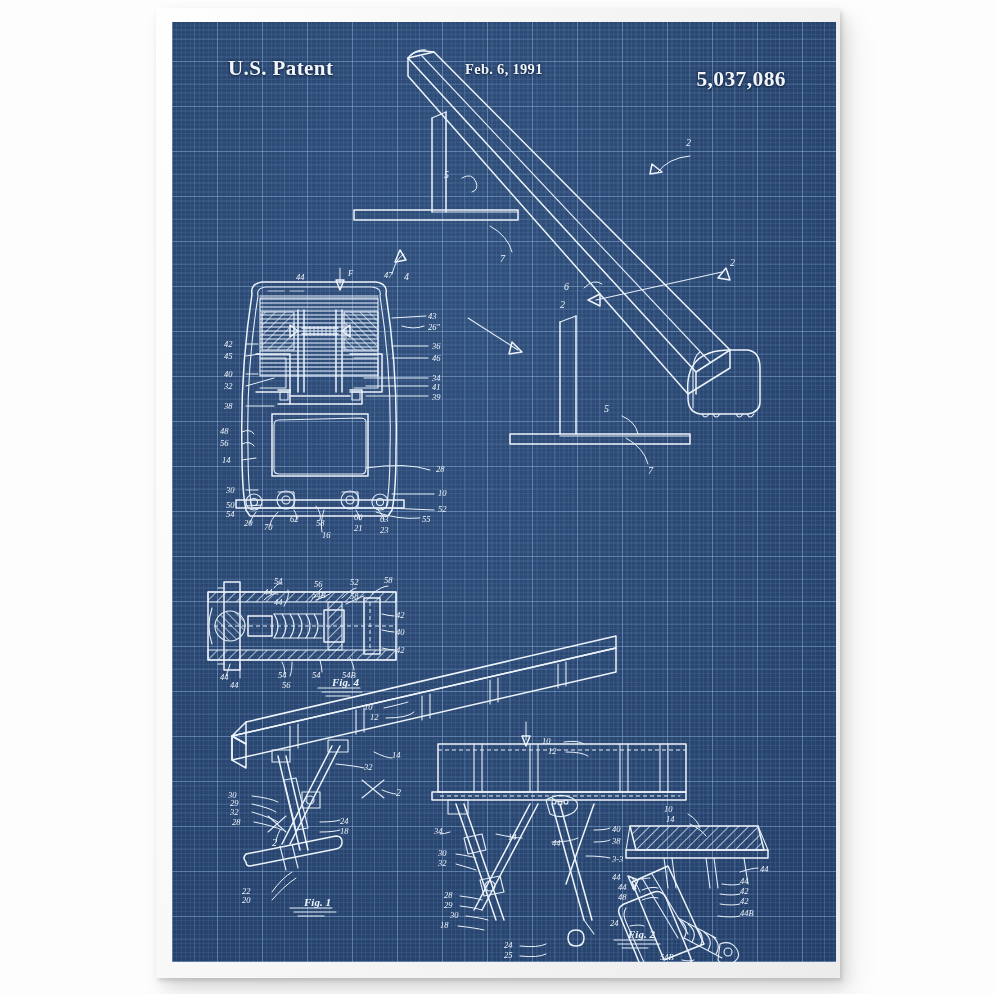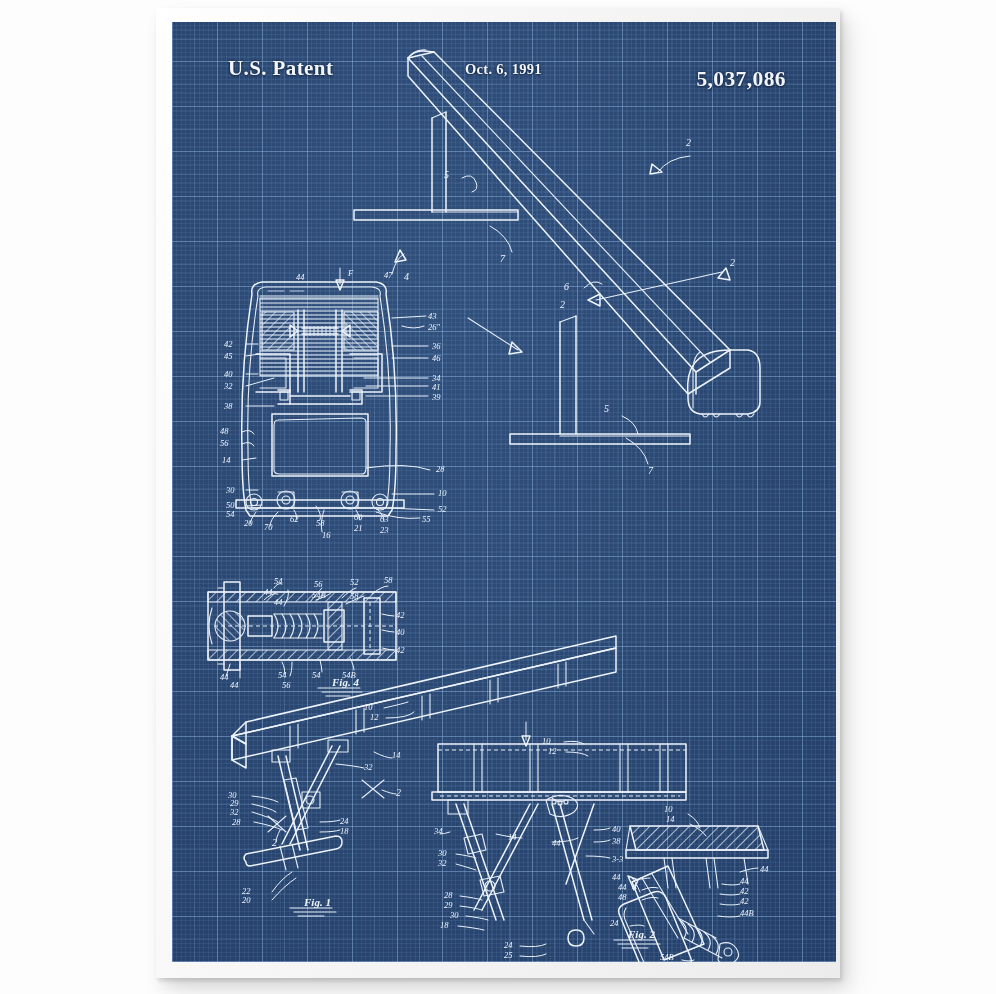--- a/index.html
+++ b/index.html
@@ -96,21 +96,21 @@
 
   <div class="poster-mat">
     <div class="mat-inner-shade"></div>
   </div>
 
   <div class="blueprint">
     <div class="bp-noise"></div>
 
     <div class="bp-header">
       <div class="hdr-text" id="hdr-office">U.S. Patent</div>
-      <div class="hdr-text" id="hdr-date">Oct. 6, 1991</div>
+      <div class="hdr-text" id="hdr-date">Feb. 6, 1991</div>
       <div class="hdr-text" id="hdr-number">5,037,086</div>
     </div>
 
     <div class="bp-draw">
       <svg width="648" height="940" viewBox="0 0 648 940" xmlns="http://www.w3.org/2000/svg">
         <defs>
           <pattern id="hatchDiag" width="7" height="7" patternUnits="userSpaceOnUse" patternTransform="rotate(45)">
             <line x1="0" y1="0" x2="0" y2="7" stroke="#e6eef8" stroke-width="1.4"></line>
           </pattern>
           <pattern id="hatchDiag2" width="6" height="6" patternUnits="userSpaceOnUse" patternTransform="rotate(-45)">

